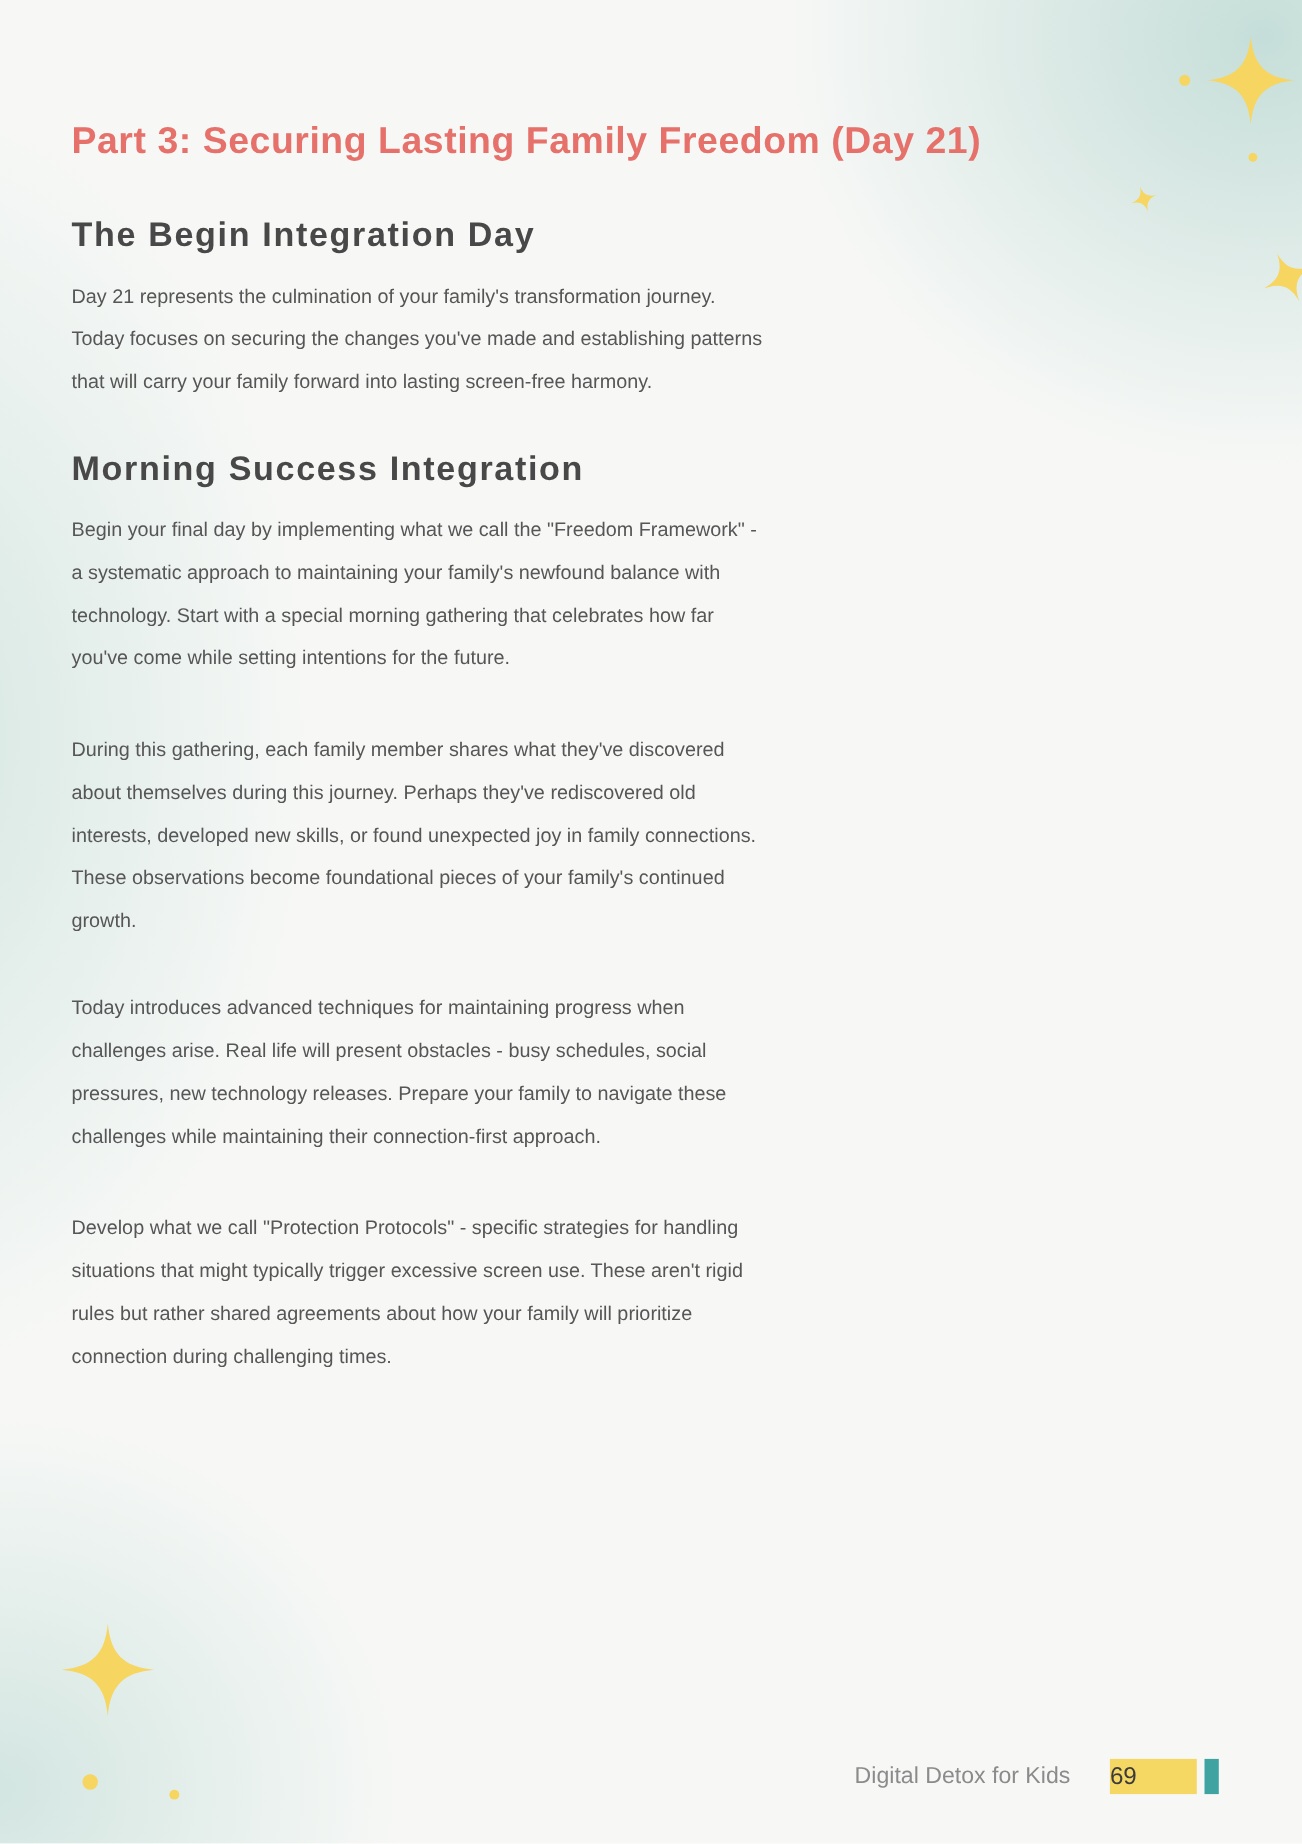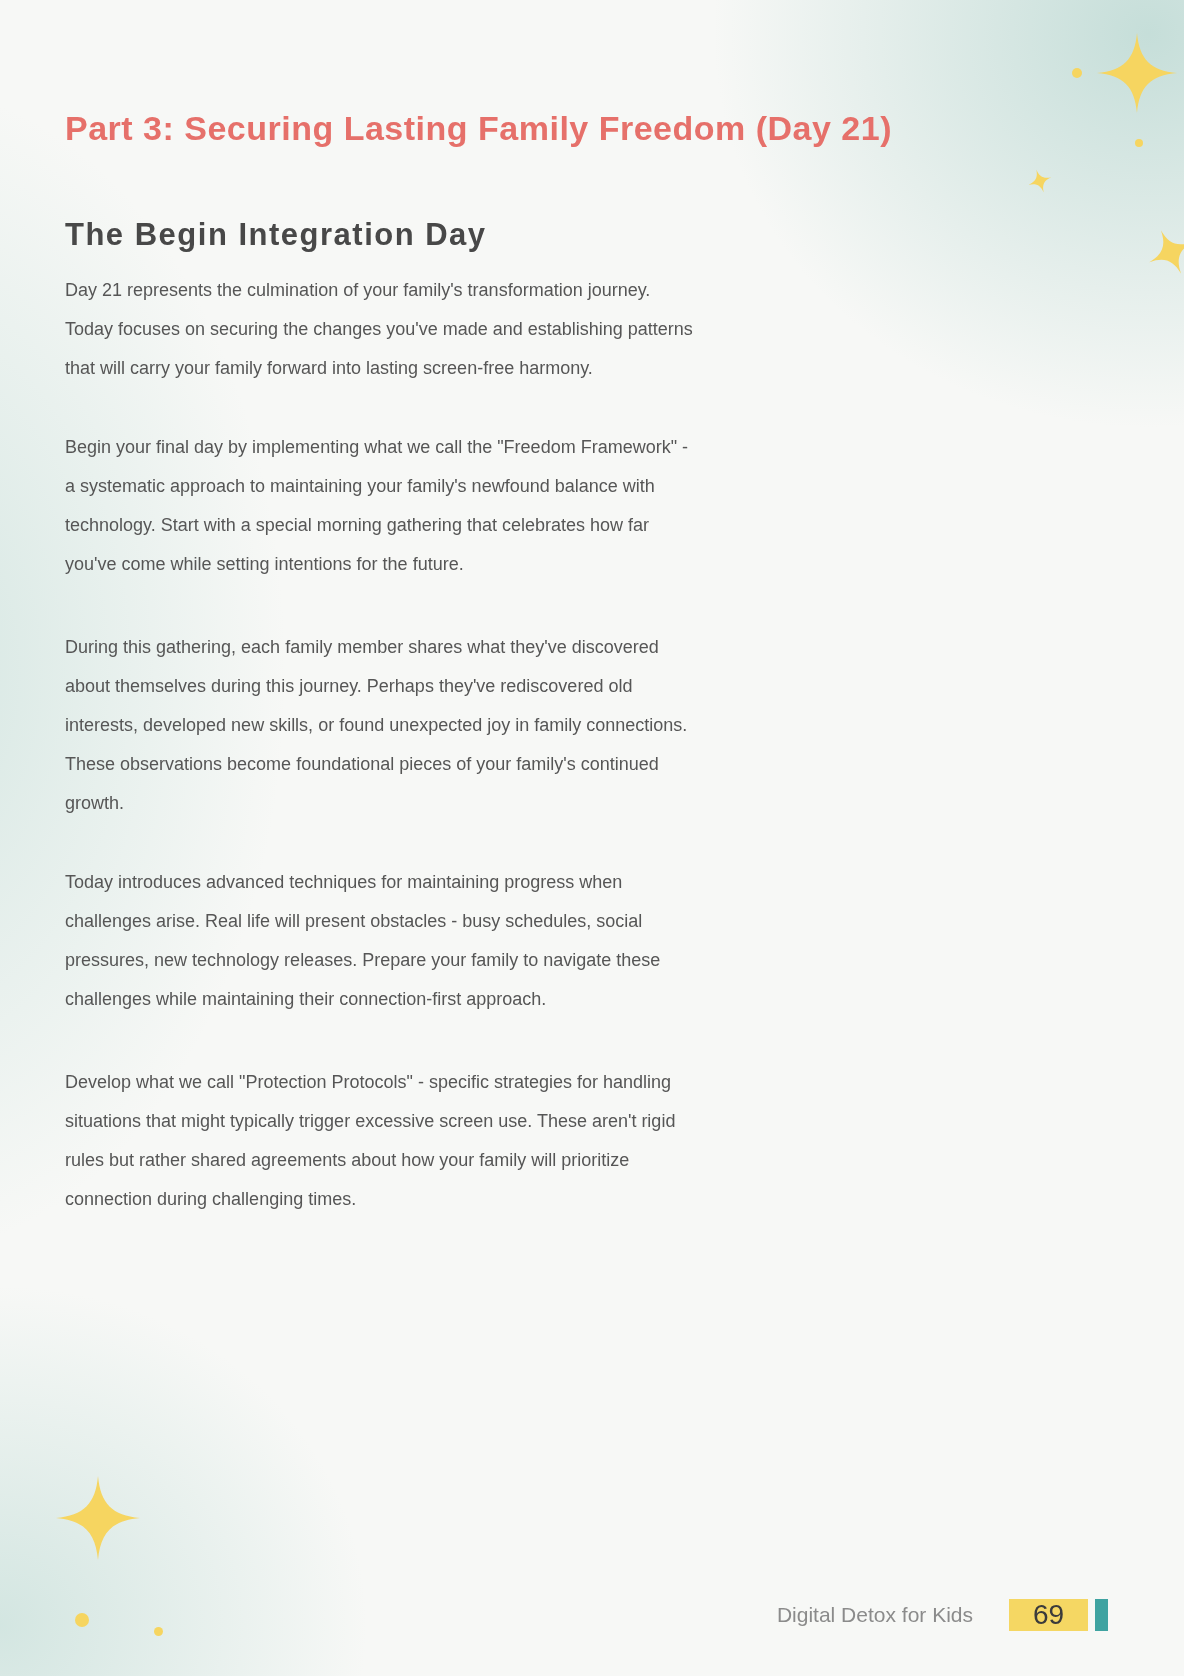--- a/index.html
+++ b/index.html
@@ -15,21 +15,21 @@
       radial-gradient(ellipse 560px 860px at -8% 40%, rgba(178,213,206,0.50), rgba(178,213,206,0) 68%),
       radial-gradient(ellipse 540px 500px at 0% 97%, rgba(178,213,206,0.52), rgba(178,213,206,0) 68%);
   }
   .content{
     position:absolute;
     left:65px;
     top:108px;
     width:1050px;
   }
   .doc-title{
-    margin:0 0 67px 0;
+    margin:0 0 46px 0;
     font-size:34px;
     line-height:1.2;
     font-weight:700;
     letter-spacing:0.5px;
     color:#e6706a;
   }
   .section-heading{
     margin:0 0 18px 0;
     font-size:31px;
     line-height:37px;
@@ -64,23 +64,23 @@
     white-space:nowrap;
   }
   .page-badge{
     position:absolute;
     left:1009px;
     top:1599px;
     width:79px;
     height:32px;
     background:#f5d763;
     color:#3b3b3b;
-    font-size:28px;
+    font-size:22px;
     line-height:32px;
-    text-align:center;
+    text-align:left;
   }
   .footer-accent-bar{
     position:absolute;
     left:1095px;
     top:1599px;
     width:13px;
     height:32px;
     background:#3fa3a1;
   }
 </style>
@@ -119,20 +119,21 @@
     <h1 class="doc-title">Part 3: Securing Lasting Family Freedom (Day 21)</h1>
 
     <section>
       <h2 class="section-heading">The Begin Integration Day</h2>
       <p class="para">Day 21 represents the culmination of your family's transformation journey.
 Today focuses on securing the changes you've made and establishing patterns
 that will carry your family forward into lasting screen-free harmony.</p>
     </section>
 
     <section>
+      <h2 class="section-heading">Morning Success Integration</h2>
       <p class="para gap-after">Begin your final day by implementing what we call the "Freedom Framework" -
 a systematic approach to maintaining your family's newfound balance with
 technology. Start with a special morning gathering that celebrates how far
 you've come while setting intentions for the future.</p>
       <p class="para">During this gathering, each family member shares what they've discovered
 about themselves during this journey. Perhaps they've rediscovered old
 interests, developed new skills, or found unexpected joy in family connections.
 These observations become foundational pieces of your family's continued
 growth.</p>
     </section>

